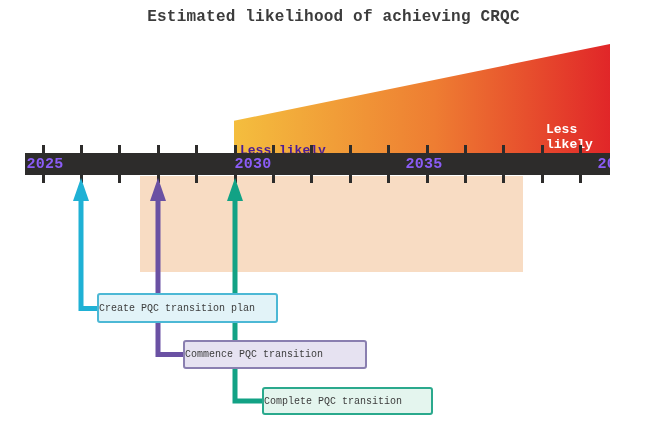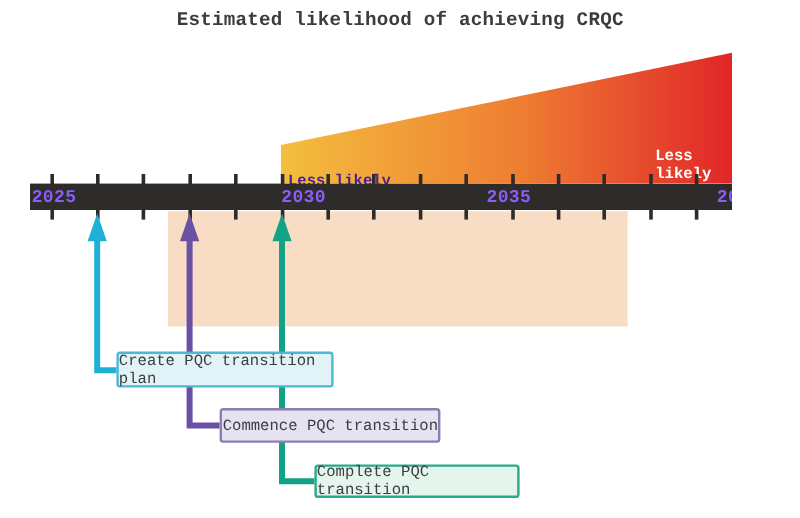--- a/index.html
+++ b/index.html
@@ -43,22 +43,22 @@
   #note-text{
     left:254px;top:186px;width:280px;z-index:2;
     font-size:13px;line-height:18.5px;color:#3d3d3d;white-space:pre-line;
   }
 
   
   #arrows{left:0;top:0;z-index:6;}
 
   
   .mbox{
-    z-index:7;display:flex;align-items:center;justify-content:flex-end;
-    font-size:13px;color:#3d3d3d;border-radius:3px;box-sizing:border-box;
+    z-index:7;display:flex;align-items:center;justify-content:flex-start;
+    font-size:10px;color:#3d3d3d;border-radius:3px;box-sizing:border-box;
   }
   #mbox-create{left:97px;top:293px;width:181px;height:30px;background:#e2f3f8;border:2px solid #4cb8d5;}
   #mbox-commence{left:183px;top:340px;width:184px;height:29px;background:#e6e2f1;border:2px solid #8a7fb0;}
   #mbox-complete{left:262px;top:387px;width:171px;height:28px;background:#e4f5ee;border:2px solid #2aa98d;}
 </style>
 </head>
 <body>
 
 <div id="stage">
 

